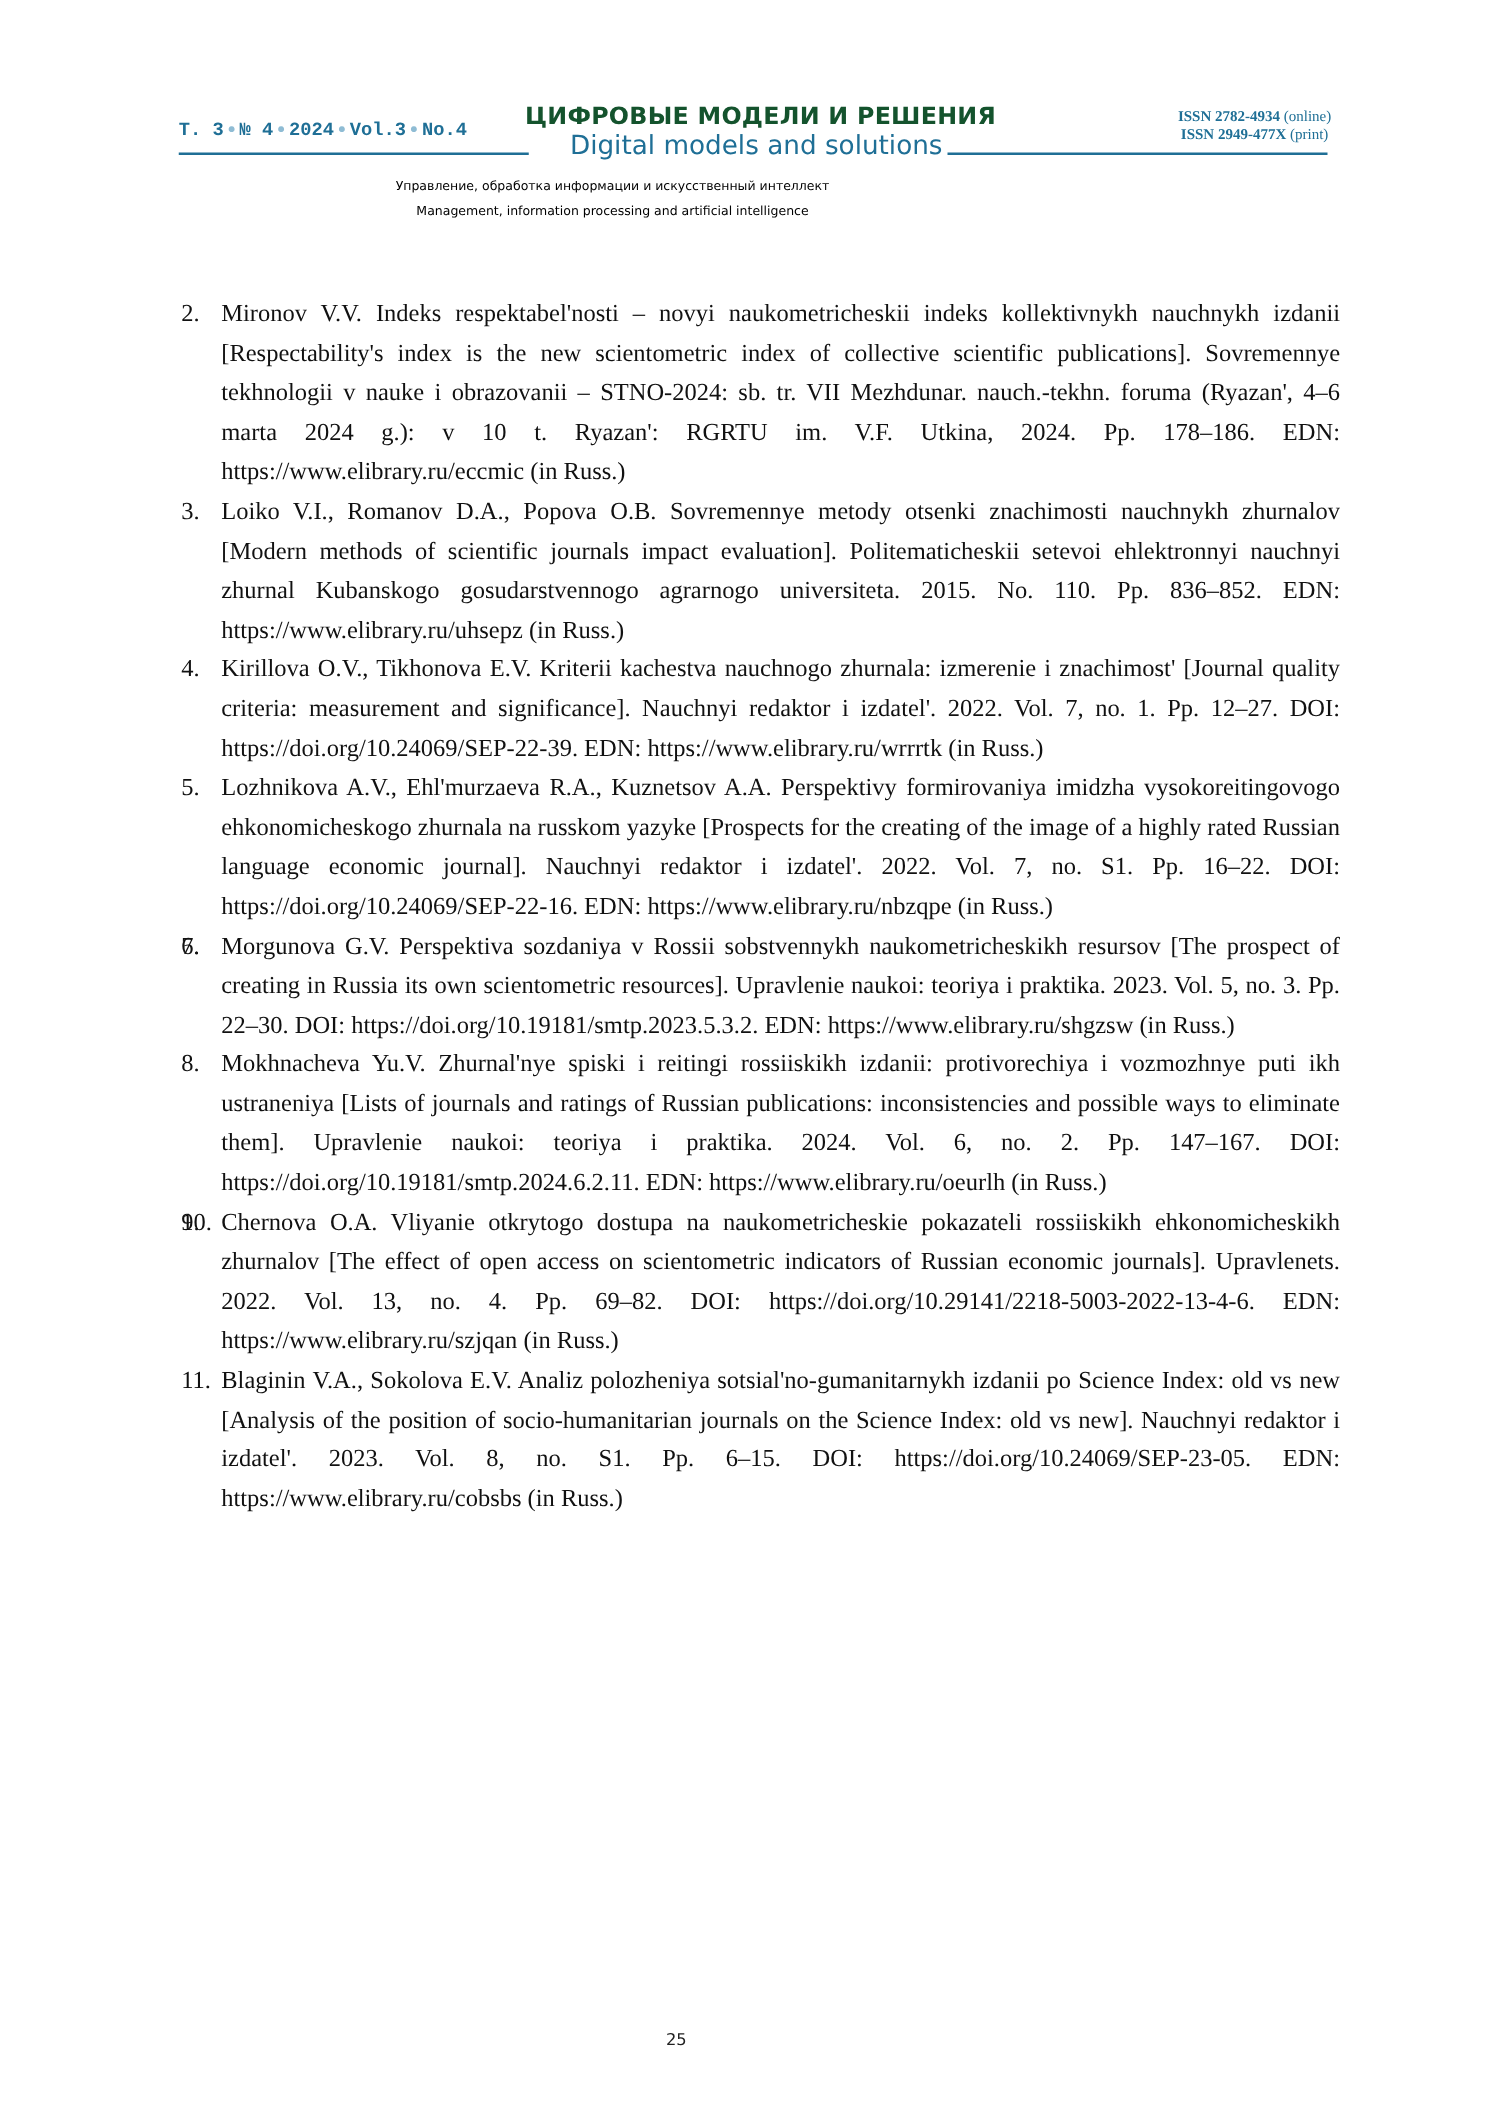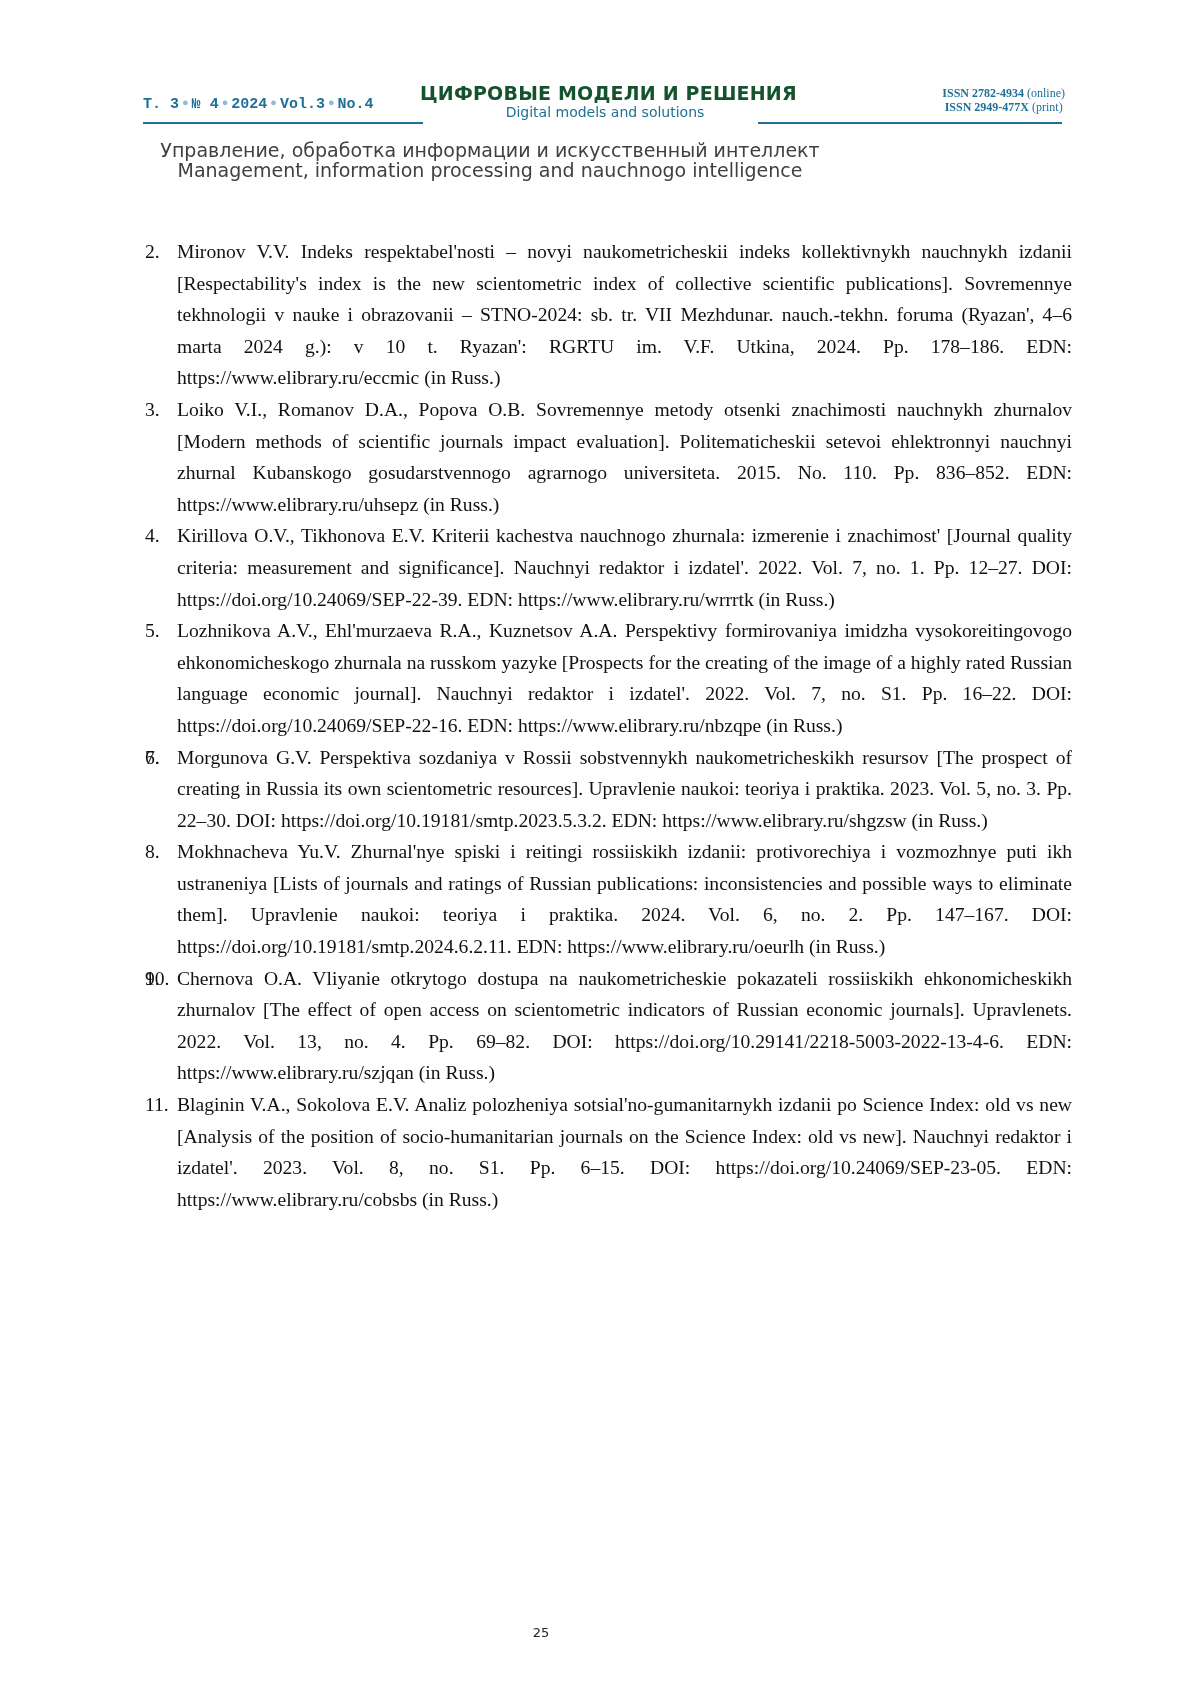--- a/index.html
+++ b/index.html
@@ -12,30 +12,30 @@
   .header-left .dot { color:#8fbcd4; font-size:11px; margin:0 3px; position:relative; top:-2px; }
   .header-line-left { position:absolute; left:143px; top:122px; width:280px; height:2px; background:#1f6f96; }
   .header-line-right { position:absolute; left:758px; top:122px; width:304px; height:2px; background:#1f6f96; }
   .brand-ru {
     position:absolute; left:420px; top:82px; width:370px; text-align:center;
     font-family:"DejaVu Sans", sans-serif; font-weight:bold; font-size:19px; color:#14532d;
     letter-spacing:0.2px; white-space:nowrap;
   }
   .brand-en {
     position:absolute; left:420px; top:104px; width:370px; text-align:center;
-    font-family:"DejaVu Sans", sans-serif; font-size:14px; color:#1f6f96; white-space:nowrap;
+    font-family:"DejaVu Sans", sans-serif; font-size:21px; color:#1f6f96; white-space:nowrap;
   }
   .issn {
     position:absolute; right:135px; top:86px; text-align:center;
     font-family:"Liberation Serif", serif; font-size:12px; color:#1f6f96; line-height:14px;
   }
   .issn b { font-weight:bold; }
   .section {
     position:absolute; left:0; width:980px; top:140px; text-align:center;
-    font-family:"DejaVu Sans", sans-serif; font-size:19px; color:#404040; line-height:20px;
+    font-family:"DejaVu Sans", sans-serif; font-size:10px; color:#000000; line-height:20px;
   }
   .refs {
     position:absolute; left:145px; top:236px; width:927px;
     font-family:"Liberation Serif", serif; font-size:19.6px; color:#111; line-height:31.6px;
     margin:0; padding:0; list-style:none;
   }
   .ref { position:relative; padding-left:32px; text-align:justify; }
   .ref-num { position:absolute; left:0; top:0; }
   .page-num {
     position:absolute; left:0; width:1082px; top:1625px; text-align:center;
@@ -52,21 +52,21 @@
 <div class="brand-ru">ЦИФРОВЫЕ МОДЕЛИ И РЕШЕНИЯ</div>
 <div class="brand-en">Digital models and solutions</div>
 <div class="header-line-right"></div>
 <div class="issn">
   <div><b>ISSN 2782-4934</b> <span>(online)</span></div>
   <div><b>ISSN 2949-477X</b> <span>(print)</span></div>
 </div>
 
 <div class="section">
   <div>Управление, обработка информации и искусственный интеллект</div>
-  <div>Management, information processing and nauchnogo intelligence</div>
+  <div>Management, information processing and artificial intelligence</div>
 </div>
 
 <ol class="refs">
   <li class="ref"><span class="ref-num">2.</span><span>Mironov V.V. Indeks respektabel'nosti – novyi naukometricheskii indeks kollektivnykh nauchnykh izdanii [Respectability's index is the new scientometric index of collective scientific publications]. Sovremennye tekhnologii v nauke i obrazovanii – STNO-2024: sb. tr. VII Mezhdunar. nauch.-tekhn. foruma (Ryazan', 4–6 marta 2024 g.): v 10 t. Ryazan': RGRTU im. V.F. Utkina, 2024. Pp. 178–186. EDN: https://www.elibrary.ru/eccmic (in Russ.)</span></li>
   <li class="ref"><span class="ref-num">3.</span><span>Loiko V.I., Romanov D.A., Popova O.B. Sovremennye metody otsenki znachimosti nauchnykh zhurnalov [Modern methods of scientific journals impact evaluation]. Politematicheskii setevoi ehlektronnyi nauchnyi zhurnal Kubanskogo gosudarstvennogo agrarnogo universiteta. 2015. No. 110. Pp. 836–852. EDN: https://www.elibrary.ru/uhsepz (in Russ.)</span></li>
   <li class="ref"><span class="ref-num">4.</span><span>Kirillova O.V., Tikhonova E.V. Kriterii kachestva nauchnogo zhurnala: izmerenie i znachimost' [Journal quality criteria: measurement and significance]. Nauchnyi redaktor i izdatel'. 2022. Vol. 7, no. 1. Pp. 12–27. DOI: https://doi.org/10.24069/SEP-22-39. EDN: https://www.elibrary.ru/wrrrtk (in Russ.)</span></li>
   <li class="ref"><span class="ref-num">5.</span><span>Lozhnikova A.V., Ehl'murzaeva R.A., Kuznetsov A.A. Perspektivy formirovaniya imidzha vysokoreitingovogo ehkonomicheskogo zhurnala na russkom yazyke [Prospects for the creating of the image of a highly rated Russian language economic journal]. Nauchnyi redaktor i izdatel'. 2022. Vol. 7, no. S1. Pp. 16–22. DOI: https://doi.org/10.24069/SEP-22-16. EDN: https://www.elibrary.ru/nbzqpe (in Russ.)</span></li>
   <li class="ref"><span class="ref-num">6.</span></li>
   <li class="ref"><span class="ref-num">7.</span><span>Morgunova G.V. Perspektiva sozdaniya v Rossii sobstvennykh naukometricheskikh resursov [The prospect of creating in Russia its own scientometric resources]. Upravlenie naukoi: teoriya i praktika. 2023. Vol. 5, no. 3. Pp. 22–30. DOI: https://doi.org/10.19181/smtp.2023.5.3.2. EDN: https://www.elibrary.ru/shgzsw (in Russ.)</span></li>
   <li class="ref"><span class="ref-num">8.</span><span>Mokhnacheva Yu.V. Zhurnal'nye spiski i reitingi rossiiskikh izdanii: protivorechiya i vozmozhnye puti ikh ustraneniya [Lists of journals and ratings of Russian publications: inconsistencies and possible ways to eliminate them]. Upravlenie naukoi: teoriya i praktika. 2024. Vol. 6, no. 2. Pp. 147–167. DOI: https://doi.org/10.19181/smtp.2024.6.2.11. EDN: https://www.elibrary.ru/oeurlh (in Russ.)</span></li>

